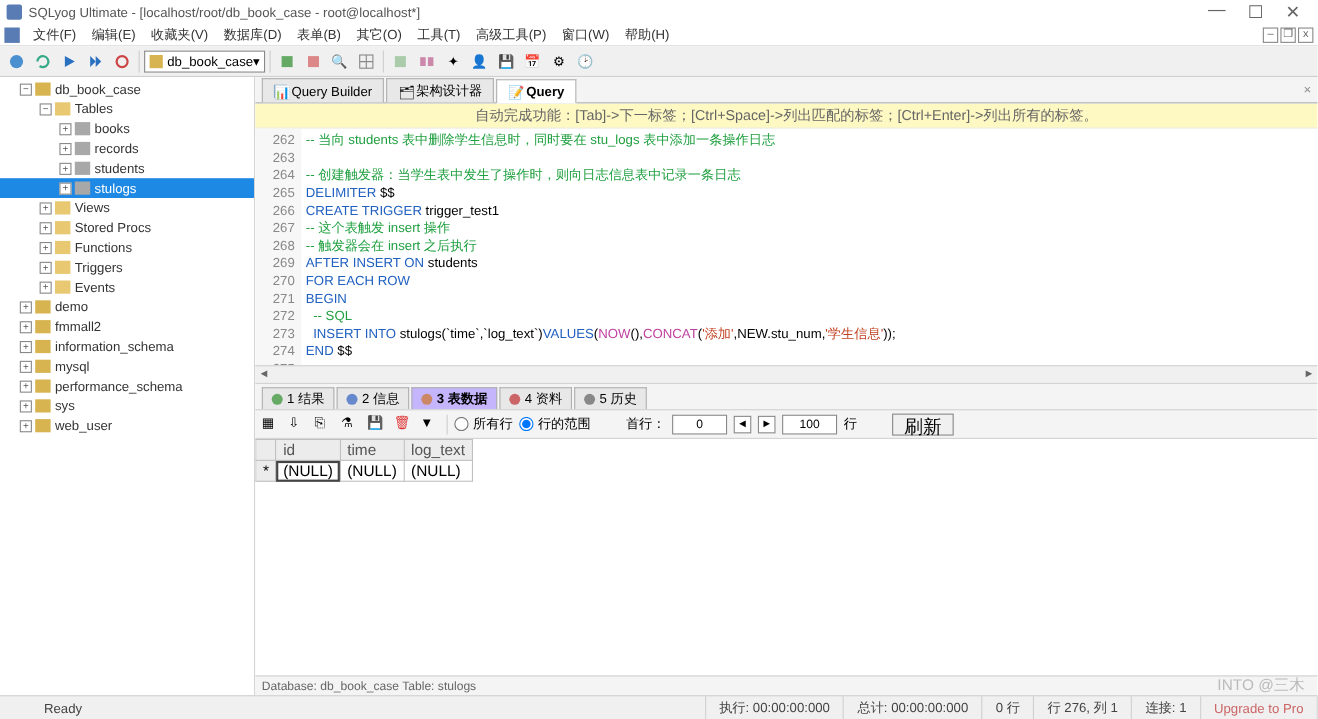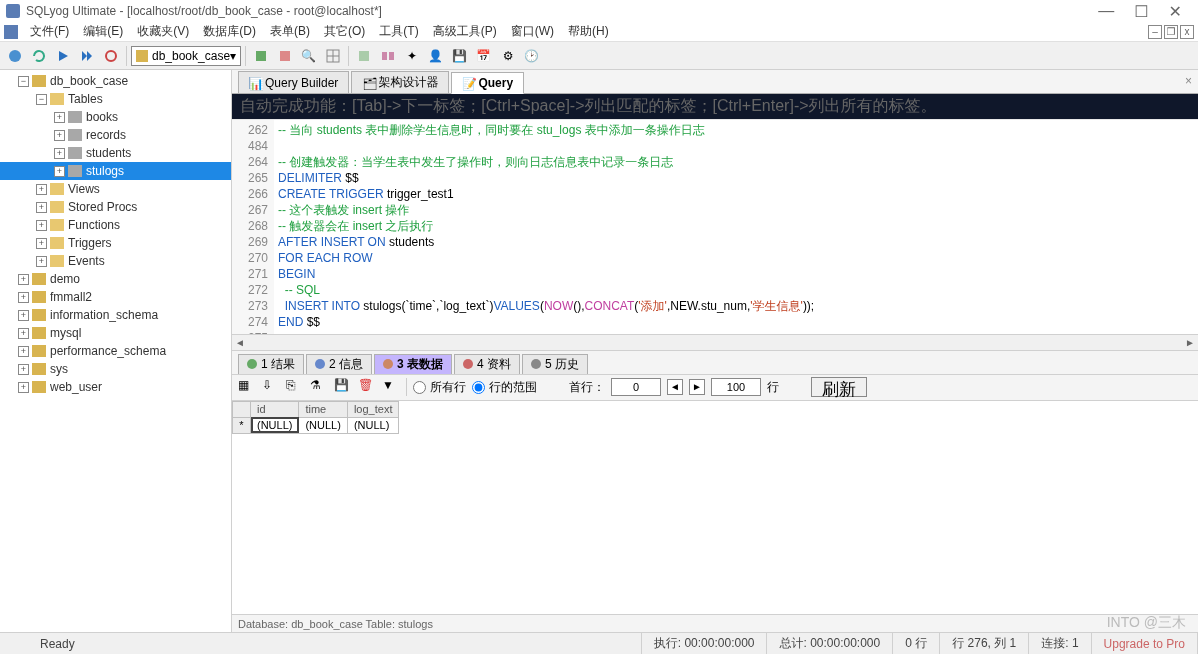--- a/index.html
+++ b/index.html
@@ -29,41 +29,41 @@
 .ticon.folder { background: #e8c870; }
 .ticon.table { background: #a8a8a8; }
 .tree-item.sel { background: #1e88e5; color: #fff; }
 .ind1 { padding-left: 18px; } .ind2 { padding-left: 36px; } .ind3 { padding-left: 54px; }
 .content { flex: 1; display: flex; flex-direction: column; overflow: hidden; }
 .tabs { height: 24px; display: flex; align-items: flex-end; padding: 0 6px; border-bottom: 1px solid #b0b0b0; background: #f4f4f4; position: relative; }
 .tab { height: 22px; padding: 0 10px; display: flex; align-items: center; gap: 4px; border: 1px solid #b0b0b0; border-bottom: none; background: #e8e8e8; margin-right: 2px; font-size: 11px; }
 .tab.active { background: #fff; border-bottom: 1px solid #fff; margin-bottom: -1px; font-weight: bold; }
 .tab .ticon2 { width: 12px; height: 12px; }
 .close-x { position: absolute; right: 6px; top: 4px; color: #888; cursor: default; }
-.hint { padding: 2px 8px; color: #666; font-size: 16px; border-bottom: 1px solid #e8e8e8; background: #0f172a; }
+.hint { padding: 2px 8px; color: #666; font-size: 13px; border-bottom: 1px solid #e8e8e8; background: #fef9c3; text-align: center; }
 .editor-wrap { flex: 1; display: flex; overflow: hidden; background: #fff; font-family: Consolas, monospace; }
 .gutter { width: 42px; background: #f7f7f7; text-align: right; padding: 2px 6px 2px 0; color: #888; font-size: 13px; line-height: 16px; }
 .code { flex: 1; padding: 2px 4px; white-space: pre; font-size: 13px; line-height: 16px; overflow: hidden; }
 .code .kw { color: #2060c0; } .code .cm { color: #20a040; } .code .str { color: #c04020; } .code .fn { color: #c040a0; }
 .hscroll { height: 16px; border-top: 1px solid #d0d0d0; background: #f0f0f0; display: flex; align-items: center; }
 .hscroll .arrow { width: 16px; text-align: center; color: #666; font-size: 10px; }
 .hscroll .track { flex: 1; }
 .result-tabs { height: 24px; display: flex; align-items: flex-end; padding: 0 6px; border-top: 1px solid #d0d0d0; background: #f4f4f4; }
 .rtab { height: 20px; padding: 0 8px; display: flex; align-items: center; gap: 4px; border: 1px solid #b0b0b0; border-bottom: none; background: #e8e8e8; margin-right: 2px; font-size: 11px; }
 .rtab.active { background: #c4b5fd; font-weight: bold; }
 .rtab .ri { width: 10px; height: 10px; border-radius: 50%; }
 .result-tools { height: 26px; display: flex; align-items: center; gap: 6px; padding: 0 6px; border-top: 1px solid #d0d0d0; background: #f4f4f4; }
 .rtbtn { width: 18px; height: 18px; }
 .radio-wrap { display: flex; align-items: center; gap: 4px; }
 .num-input { width: 50px; height: 18px; border: 1px solid #888; text-align: center; font-size: 11px; }
 .nav-btn { width: 16px; height: 16px; border: 1px solid #888; text-align: center; line-height: 14px; font-size: 10px; background: #fff; }
 .btn { height: 20px; padding: 0 10px; border: 1px solid #888; background: #f0f0f0; font-size: 17px; }
 .grid { flex: 1; background: #fff; border-top: 1px solid #d0d0d0; overflow: auto; }
 .grid table { border-collapse: collapse; }
-.grid th, .grid td { border: 1px solid #c0c0c0; padding: 1px 6px; font-size: 11px; text-align: left; height: 16px; }
+.grid th, .grid td { border: 1px solid #c0c0c0; padding: 1px 6px; font-size: 14px; text-align: left; height: 16px; }
 .grid th { background: #ececec; font-weight: normal; color: #555; }
 .grid .rowhead { background: #ececec; width: 18px; text-align: center; }
 .grid .outlined { outline: 2px solid #444; outline-offset: -2px; }
 .path-line { height: 18px; border-top: 1px solid #d0d0d0; padding: 0 6px; color: #666; font-size: 11px; display: flex; align-items: center; background: #f4f4f4; }
 .statusbar { height: 22px; border-top: 1px solid #d0d0d0; display: flex; align-items: center; background: #f0f0f0; font-size: 11px; color: #444; padding-left: 28px; }
 .statusbar .cell { padding: 0 12px; border-right: 1px solid #d0d0d0; height: 100%; display: flex; align-items: center; }
 .statusbar .fill { flex: 1; }
 .watermark { position: absolute; right: 12px; bottom: 22px; color: #bbb; font-size: 14px; pointer-events: none; }
 </style>
 </head>
@@ -279,21 +279,21 @@
           <span class="ticon2">📝</span>
           <span>Query</span>
         </div>
       <span class="close-x">×</span>
     </div>
     <div class="hint">自动完成功能：[Tab]-&gt;下一标签；[Ctrl+Space]-&gt;列出匹配的标签；[Ctrl+Enter]-&gt;列出所有的标签。</div>
 
     <div class="editor-wrap">
       <div class="gutter" id="gutter">
           <div>262</div>
-          <div>484</div>
+          <div>263</div>
           <div>264</div>
           <div>265</div>
           <div>266</div>
           <div>267</div>
           <div>268</div>
           <div>269</div>
           <div>270</div>
           <div>271</div>
           <div>272</div>
           <div>273</div>

